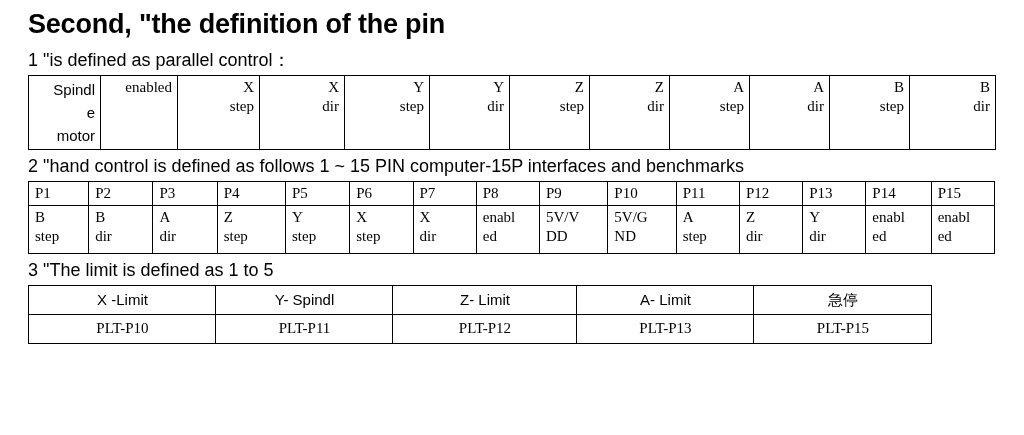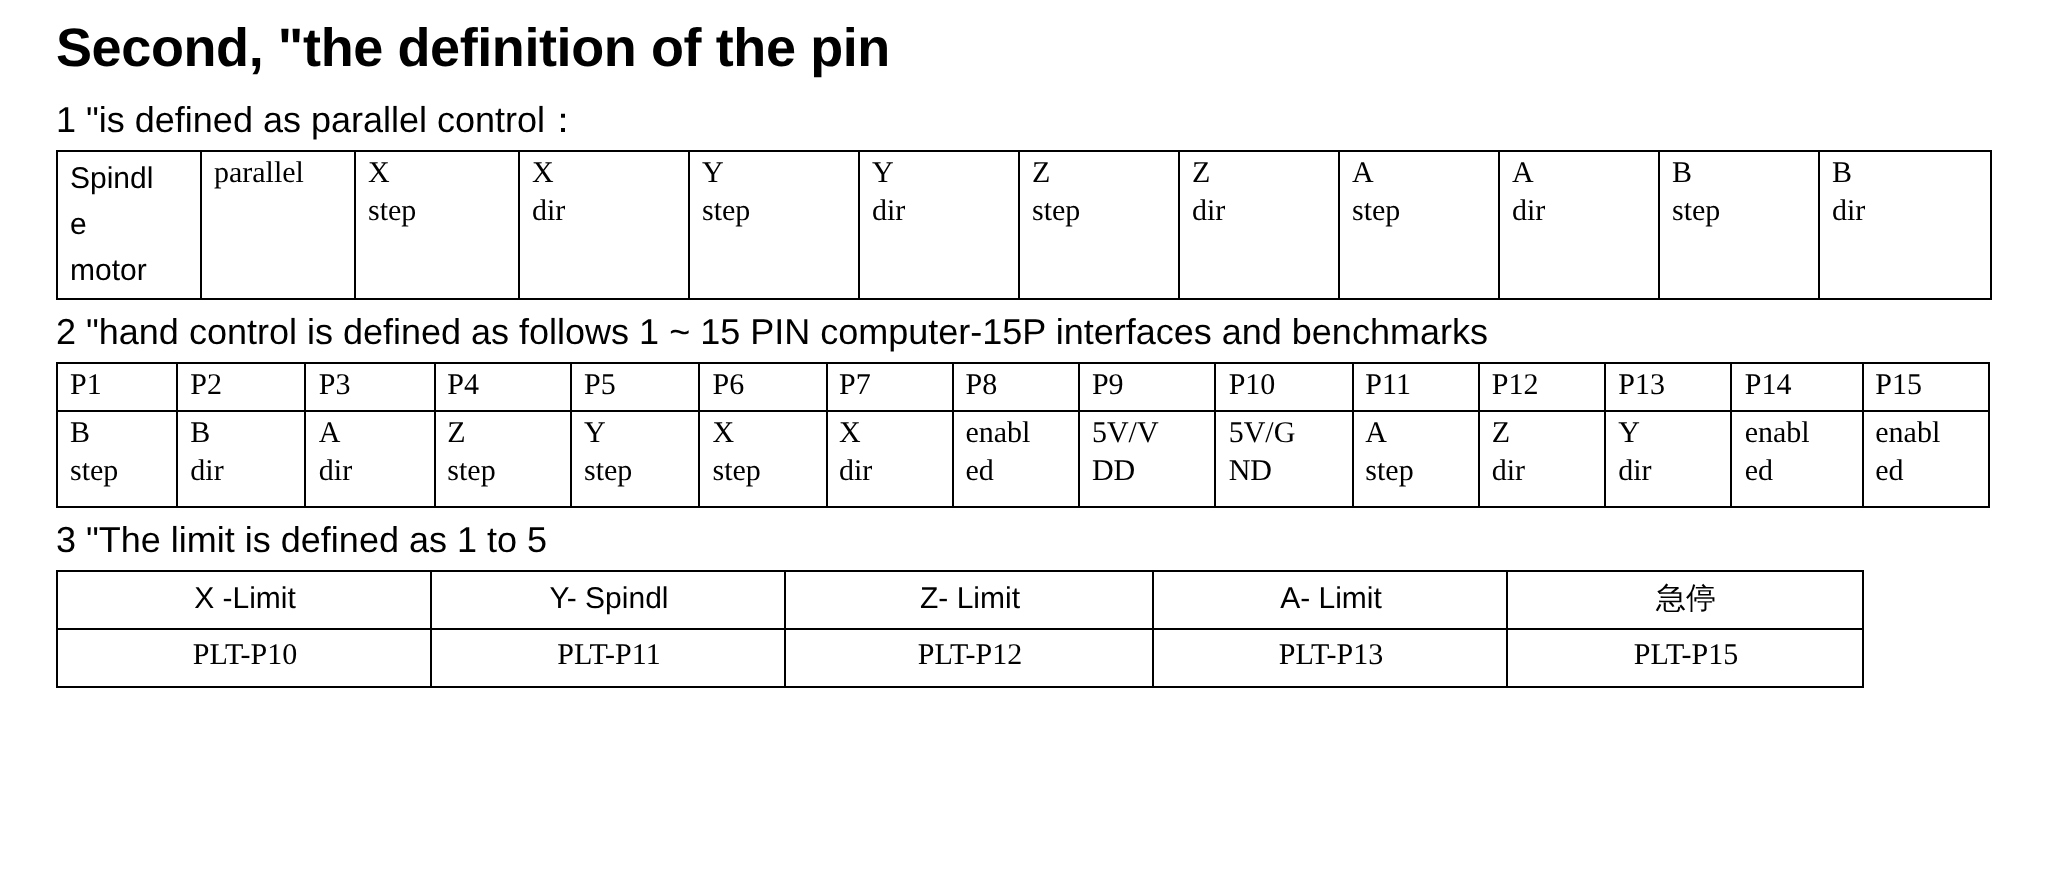--- a/index.html
+++ b/index.html
@@ -68,21 +68,21 @@
   #table-parallel { width: 967px; }
   #table-parallel td.hdr {
     height: 19px;
     font-size: 15px;
     line-height: 19px;
     white-space: nowrap;
   }
   #table-parallel td.body {
     height: 69px;
   }
-  #table-parallel td.body .l { display: block; }
+  #table-parallel td.body .l { display: block; text-align: right; }
   #table-parallel td.spindle {
     font-family: "Liberation Sans", sans-serif;
     font-size: 15px;
     line-height: 23px;
   }
 
   
   #table-handcontrol { width: 967px; }
   #table-handcontrol td.hdr {
     height: 19px;
@@ -138,21 +138,21 @@
         <col style="width:86px">
     </colgroup>
     <tbody>
       <tr>
         <td class="body spindle">
           <span class="l">Spindl</span>
           <span class="l">e</span>
           <span class="l">motor</span>
         </td>
         <td class="body">
-          <span class="l">parallel</span>
+          <span class="l">enabled</span>
         </td>
         <td class="body">
           <span class="l">X</span>
           <span class="l">step</span>
         </td>
         <td class="body">
           <span class="l">X</span>
           <span class="l">dir</span>
         </td>
         <td class="body">

